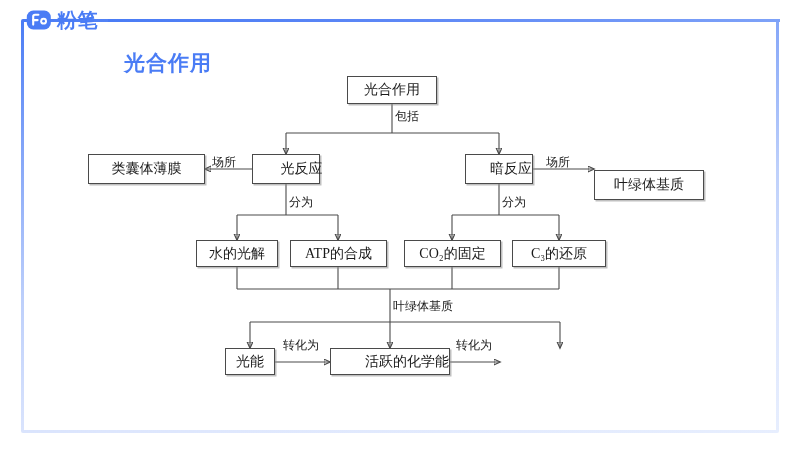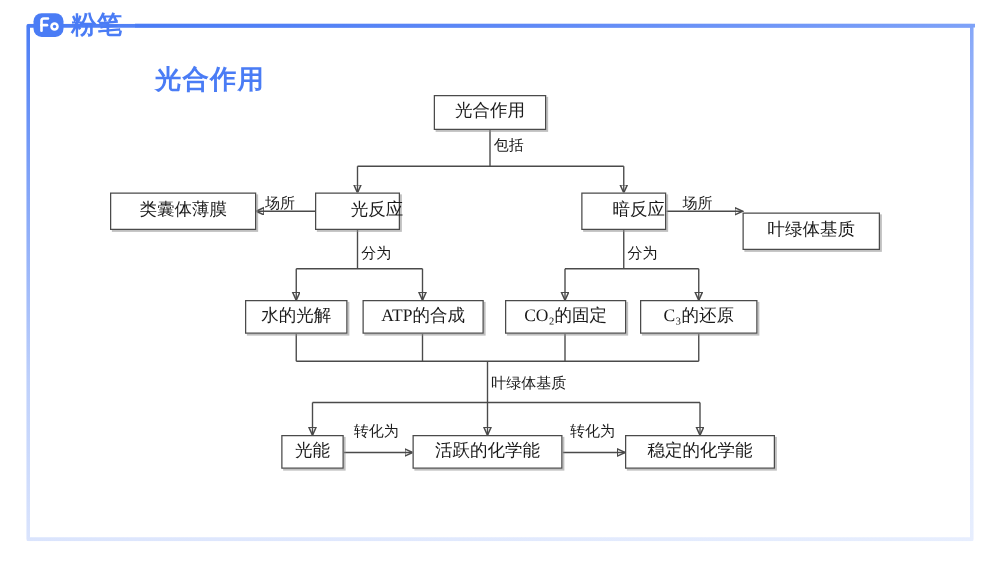--- a/index.html
+++ b/index.html
@@ -177,27 +177,24 @@
     </div>
 
     <div class="node" style="left:512px;top:240px;width:94px;height:27px;">
       <span>C₃的还原</span>
     </div>
 
     <div class="node" style="left:225px;top:348px;width:50px;height:27px;">
       <span>光能</span>
     </div>
 
-    <div class="node" style="left:330px;top:348px;width:120px;height:27px;">
+    <div class="node" style="left:330px;top:348px;width:120px;height:27px;justify-content:flex-end;">
       <span>活跃的化学能</span>
     </div>
 
-    <div class="node" style="left:500px;top:348px;width:120px;height:27px;">
-      <span>稳定的化学能</span>
-    </div>
 
     <div class="edge-label" style="left:395px;top:110px;">包括</div>
     <div class="edge-label" style="left:212px;top:156px;">场所</div>
     <div class="edge-label" style="left:546px;top:156px;">场所</div>
     <div class="edge-label" style="left:289px;top:196px;">分为</div>
     <div class="edge-label" style="left:502px;top:196px;">分为</div>
     <div class="edge-label" style="left:393px;top:300px;">叶绿体基质</div>
     <div class="edge-label" style="left:283px;top:339px;">转化为</div>
     <div class="edge-label" style="left:456px;top:339px;">转化为</div>
 

